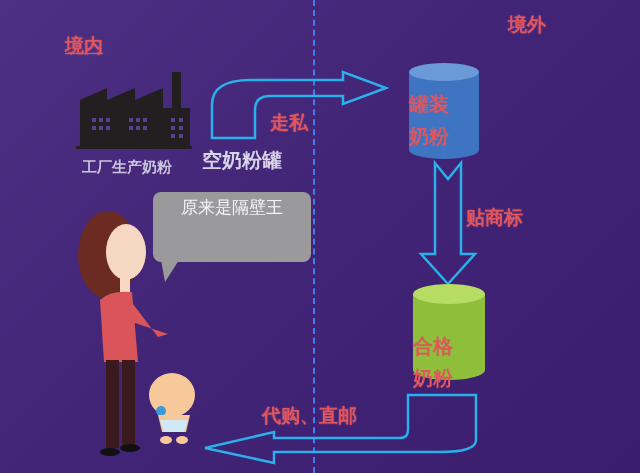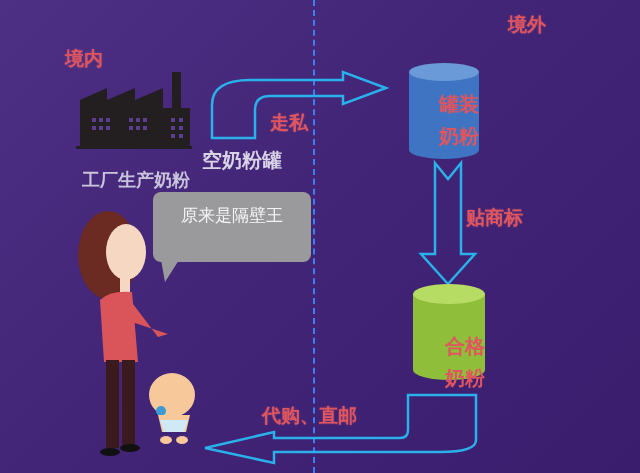--- a/index.html
+++ b/index.html
@@ -1,35 +1,35 @@
 <!DOCTYPE html>
 <html><head>
 <meta charset="utf-8">
 <style>
   html,body{margin:0;padding:0;}
   body{width:640px;height:473px;overflow:hidden;font-family:"DejaVu Sans",sans-serif;}
   .stage{position:relative;width:640px;height:473px;background:linear-gradient(135deg,#4d3083 0%,#422577 45%,#3b1d6e 100%);overflow:hidden;}
   .lbl{position:absolute;font-weight:bold;white-space:nowrap;}
   .red{color:#e0555e;font-size:19px;text-shadow:0 0 2px rgba(255,120,120,.4);}
-  .grey{color:#c9c4dc;font-size:18px;margin-top:10px;}
+  .grey{color:#c9c4dc;font-size:15px;}
   .grey2{color:#d8d3e6;font-size:20px;}
   .divider{position:absolute;left:313px;top:0;width:0;height:473px;border-left:2px dashed #3c7ff0;}
   svg{position:absolute;left:0;top:0;}
-  .bubble{position:absolute;left:153px;top:192px;width:158px;height:70px;background:#9a9a9c;border-radius:8px;color:#f4f4f4;font-size:17px;line-height:30px;text-align:center;padding-top:8px;box-sizing:border-box;}
+  .bubble{position:absolute;left:153px;top:192px;width:158px;height:70px;background:#9a9a9c;border-radius:8px;color:#f4f4f4;font-size:17px;line-height:30px;text-align:center;padding-top:0;box-sizing:border-box;}
   .bubble:after{content:"";position:absolute;left:8px;bottom:-20px;border-left:4px solid transparent;border-right:14px solid transparent;border-top:22px solid #9a9a9c;}
-  .canlbl{position:absolute;color:#e0555e;font-weight:bold;font-size:20px;text-align:right;line-height:32px;}
+  .canlbl{position:absolute;color:#e0555e;font-weight:bold;font-size:20px;text-align:left;line-height:32px;}
 </style>
 </head>
 <body>
 
 <div class="stage">
 
   <div class="divider"></div>
 
-  <div class="lbl red" style="left:65px;top:46px;">境内</div>
+  <div class="lbl red" style="left:65px;top:33px;text-decoration:underline;">境内</div>
   <div class="lbl red" style="left:500px;top:12px;margin-left:8px;">境外</div>
 
   <svg width="640" height="473">
 
     <g fill="#231f20">
       <polygon points="80,148 80,100 107,88 107,100 135,88 135,100 163,88 163,108 172,108 172,72 181,72 181,108 190,108 190,148"></polygon>
       <rect x="76" y="146" width="116" height="3"></rect>
       <g fill="#5b3f8f">
         <rect x="92" y="118" width="4" height="4"></rect>
           <rect x="99" y="118" width="4" height="4"></rect>

